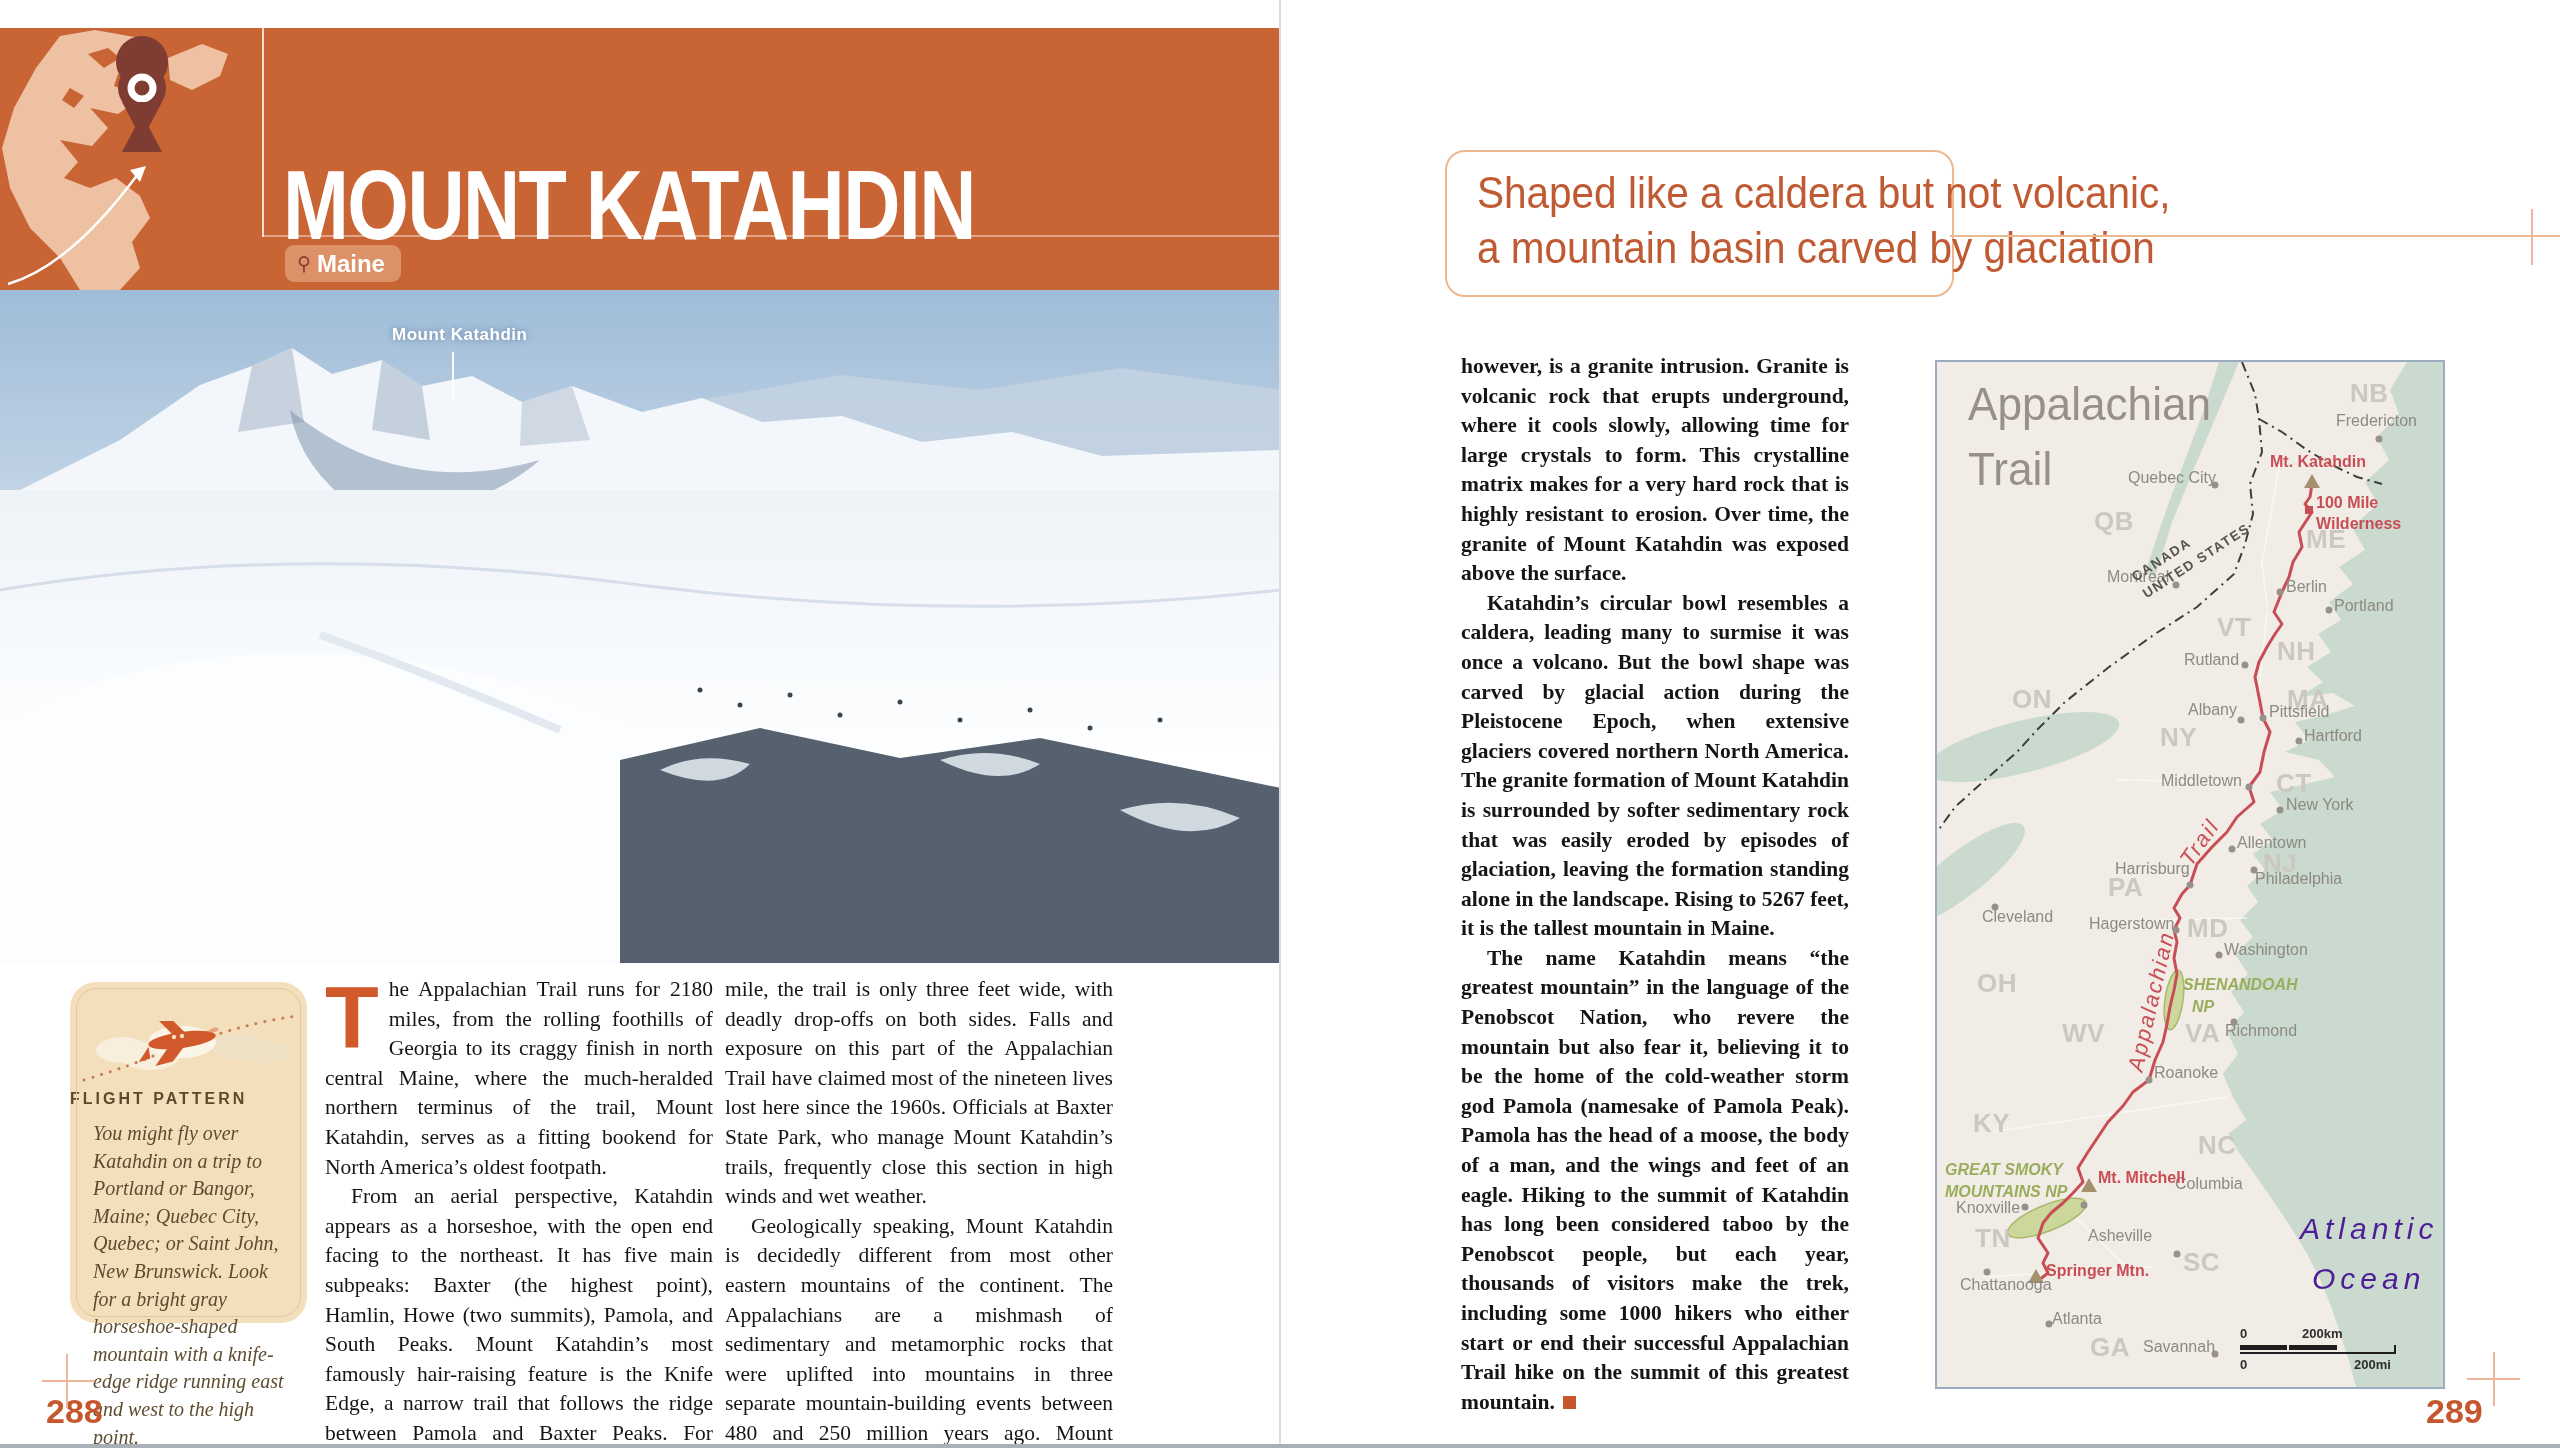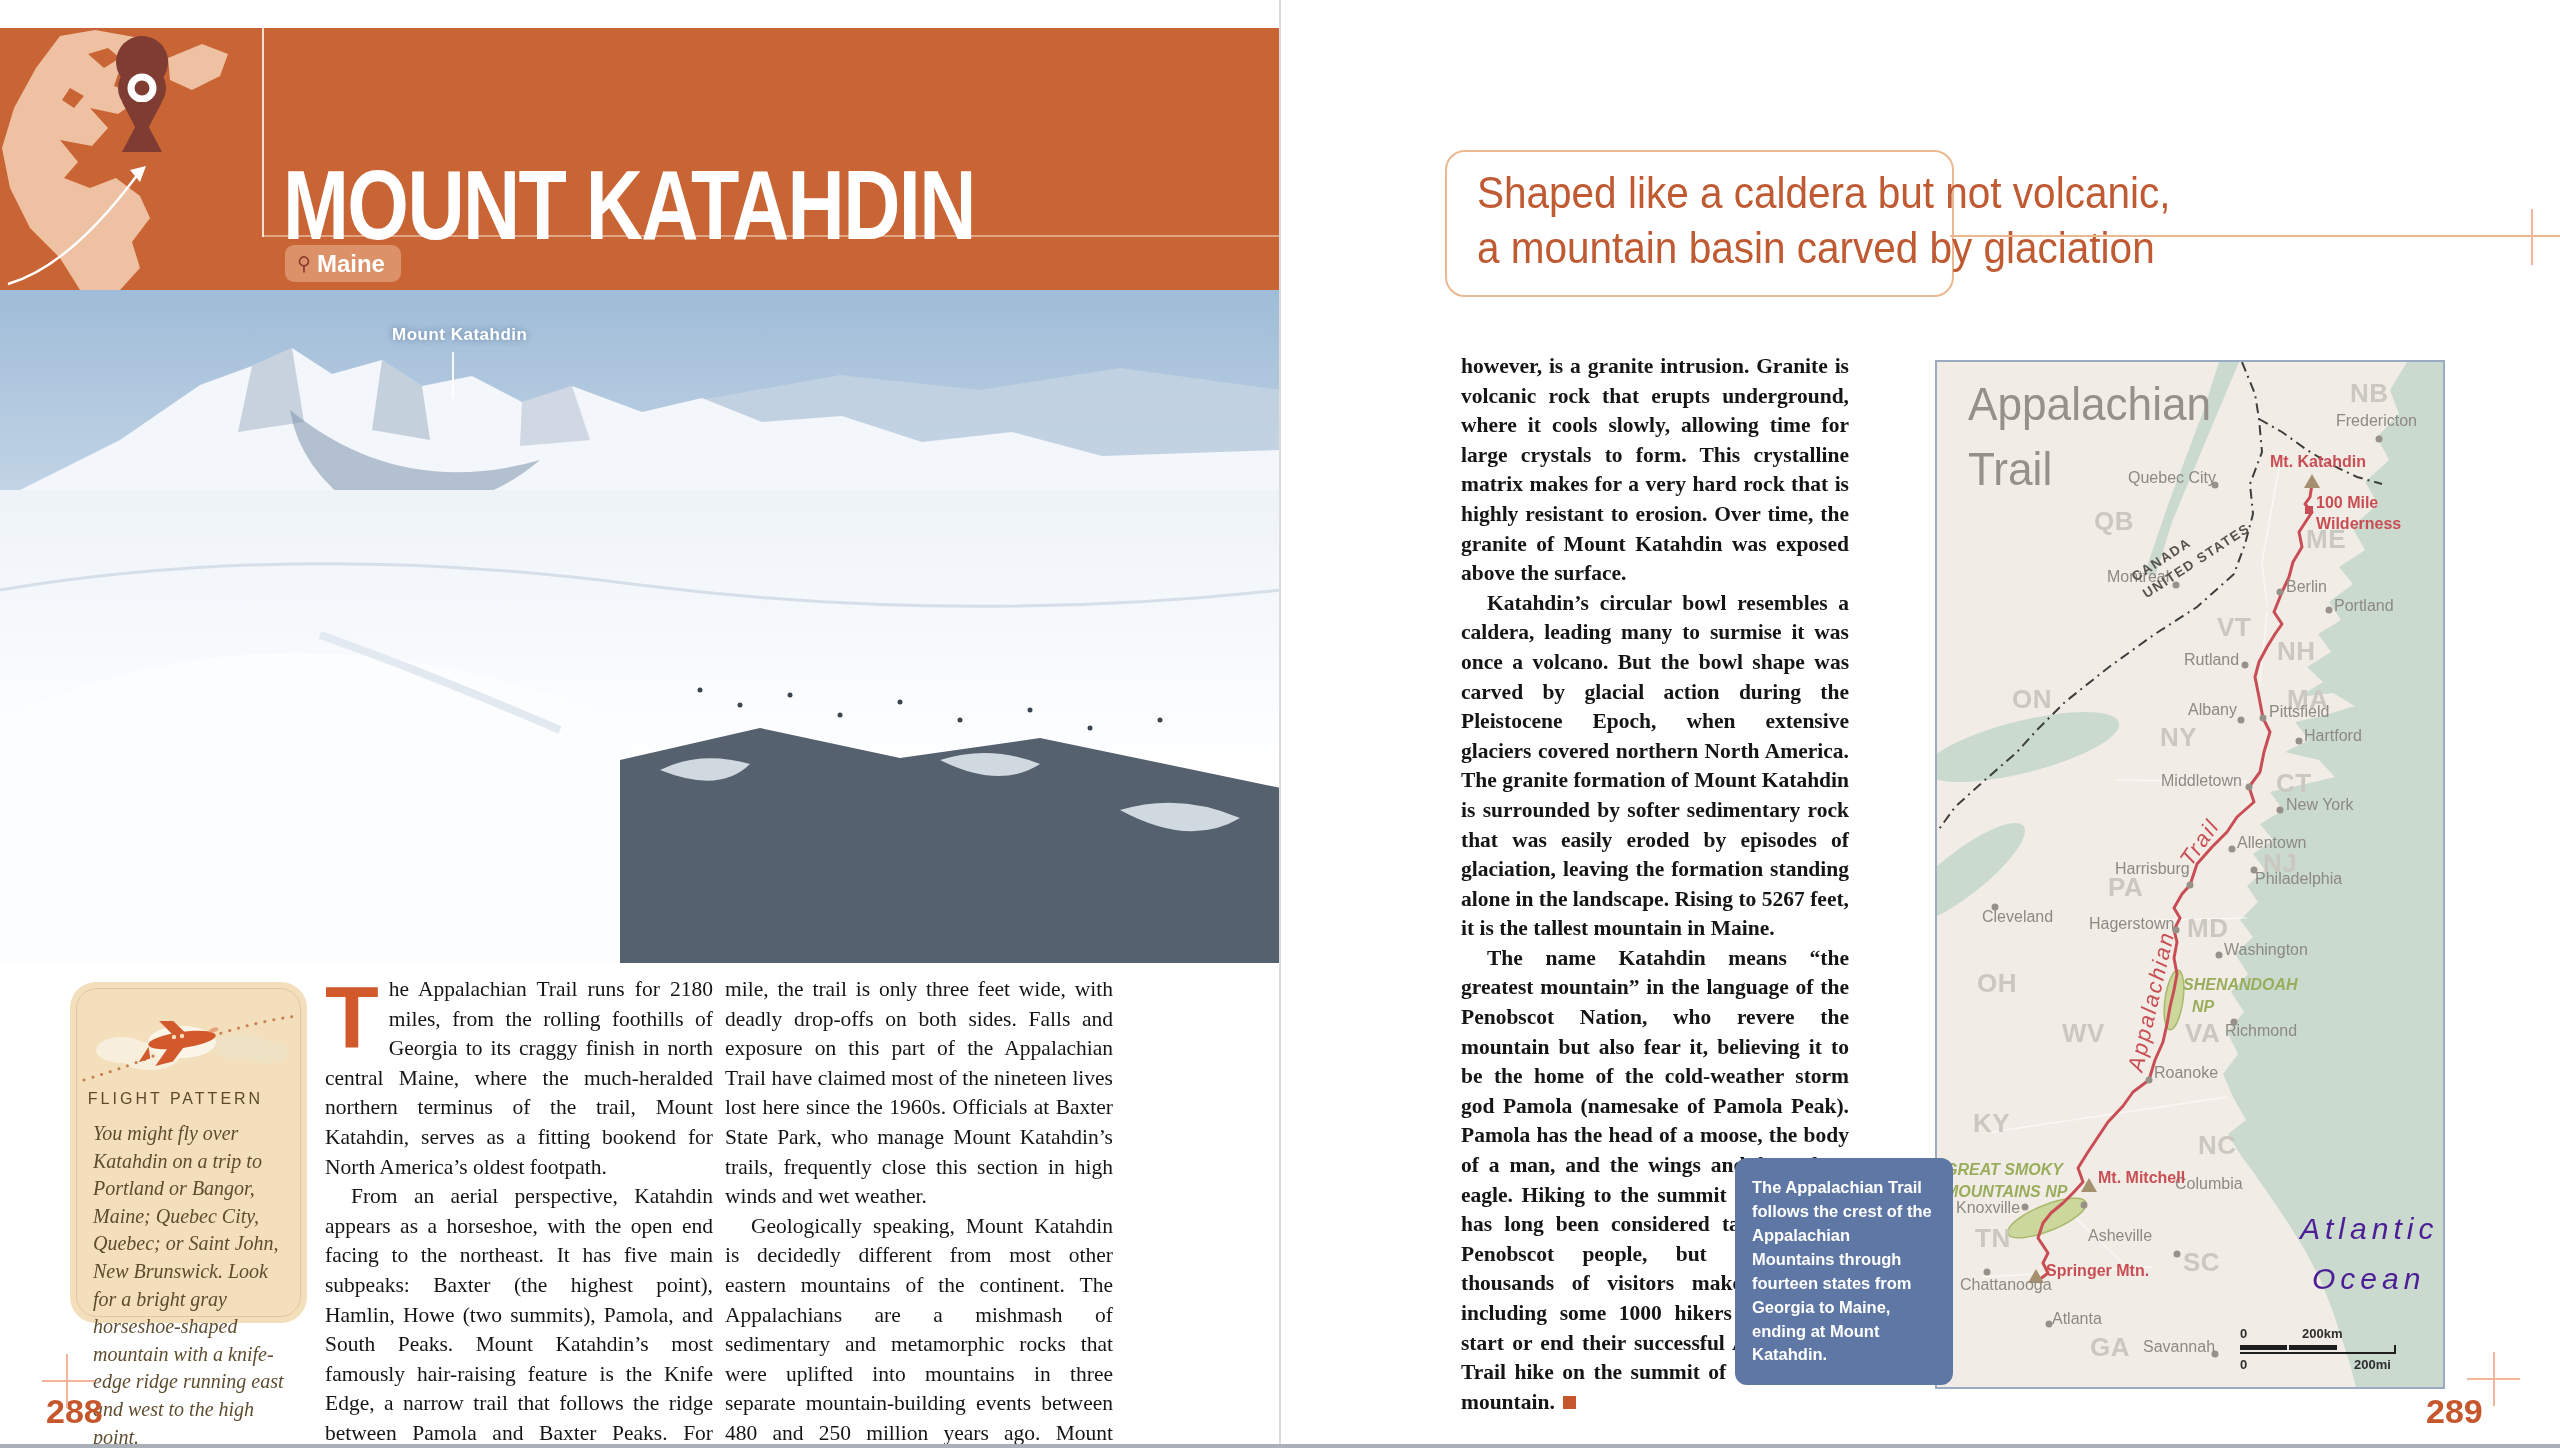--- a/index.html
+++ b/index.html
@@ -19,22 +19,22 @@
   
   .photo{left:0;top:290px;width:1281px;height:673px;overflow:hidden;}
   .photo-label{left:392px;top:325px;color:#fff;font-size:17px;font-weight:bold;letter-spacing:.5px;
                text-shadow:0 0 6px rgba(60,90,130,.6);}
   .photo-pointer{left:452px;top:352px;width:1.5px;height:46px;background:rgba(255,255,255,.9);}
   .photo-caption{left:888px;top:820px;width:210px;background:rgba(113,131,160,.93);border-radius:10px;
                  padding:15px 16px;color:#fff;font-weight:bold;font-size:16px;line-height:1.44;}
   
   .flight-box{left:70px;top:982px;width:237px;height:341px;background:#F3DFBC;border-radius:26px;}
   .flight-box::after{content:"";position:absolute;inset:6px;border:1px solid #E2C89C;border-radius:21px;}
-  .flight-head{left:0;top:108px;width:211px;text-align:center;color:#5C4A2B;font-size:16px;
-               font-weight:normal;letter-spacing:3px;}
+  .flight-head{left:0;top:108px;width:211px;color:#5C4A2B;font-size:16px;
+               font-weight:bold;letter-spacing:3px;}
   .flight-body{left:23px;top:138px;width:192px;color:#5E4C2E;font-family:"Liberation Serif",serif;
                font-style:italic;font-size:20px;line-height:1.38;}
   
   .bodycol{font-family:"Liberation Serif",serif;font-size:21.5px;line-height:29.6px;color:#151515;
            text-align:justify;}
   .bodycol p{margin:0;}
   .bodycol p + p{text-indent:26px;}
   .col1{left:325px;top:975px;width:388px;}
   .col2{left:725px;top:975px;width:388px;}
   .col3{left:1461px;top:352px;width:388px;font-weight:bold;}
@@ -322,20 +322,19 @@
     <span class="abs" style="left:0;top:0;">0</span>
     <span class="abs" style="left:62px;top:0;">200km</span>
     <div class="abs" style="left:0;top:19px;width:97px;height:5px;background:#1e1e1e;"></div>
     <div class="abs" style="left:47px;top:19px;width:2px;height:5px;background:#F1EDE6;"></div>
     <div class="abs" style="left:0;top:26px;width:156px;height:2px;background:#1e1e1e;"></div>
     <div class="abs" style="left:154px;top:19px;width:2px;height:9px;background:#1e1e1e;"></div>
     <span class="abs" style="left:0;top:31px;">0</span>
     <span class="abs" style="left:114px;top:31px;">200mi</span>
   </div>
 
-  <div class="abs map-caption">The Appalachian Trail follows the crest of the Appalachian Mountains through fourteen states from Georgia to Maine, ending at Mount Katahdin.</div>
 
   <div class="abs pagenum" style="left:2426px;top:1392px;">289</div>
   <div class="abs cross" style="left:2467px;top:1378px;width:53px;height:1.5px;"></div>
   <div class="abs cross" style="left:2493px;top:1352px;width:1.5px;height:54px;"></div>
 
   <div class="abs bottom-edge"></div>
 </div>
 
 </body></html>

